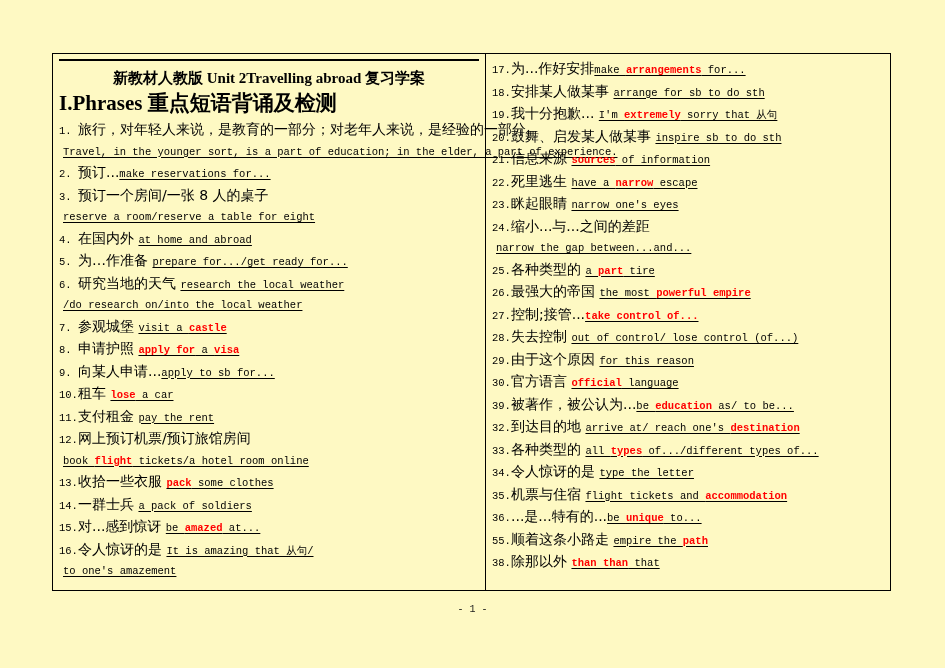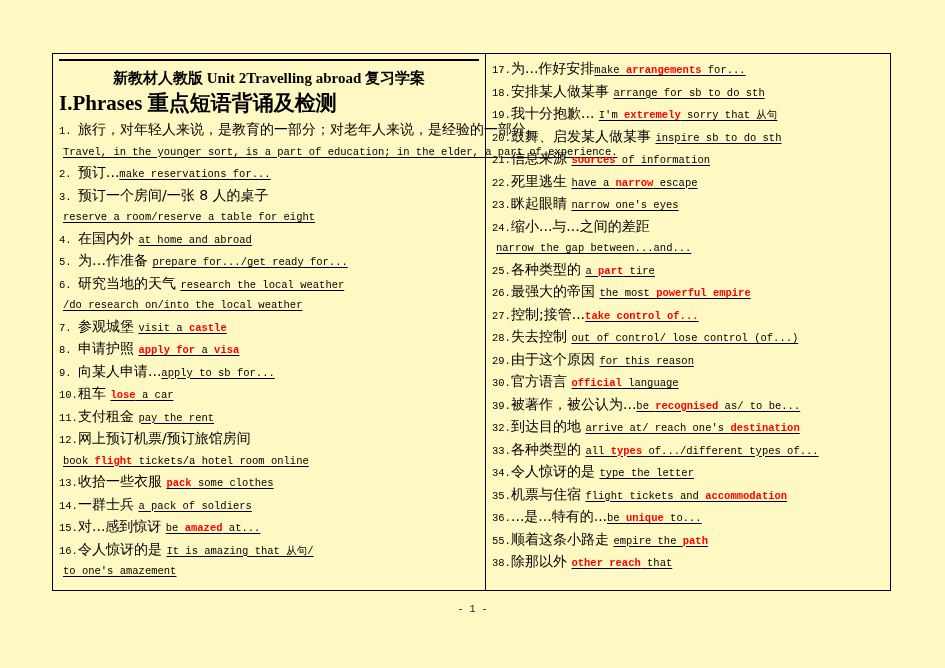--- a/index.html
+++ b/index.html
@@ -169,28 +169,28 @@
                 <div class="line"><span class="num">22. </span><span class="cn">死里逃生 </span><span class="en"><span>have a </span><span class="red">narrow</span><span> escape</span></span></div>
                 <div class="line"><span class="num">23. </span><span class="cn">眯起眼睛 </span><span class="en"><span>narrow one's eyes</span></span></div>
                 <div class="line"><span class="num">24. </span><span class="cn">缩小...与...之间的差距</span></div>
                 <div class="line indent"><span class="en"><span>narrow the gap between...and...</span></span></div>
                 <div class="line"><span class="num">25. </span><span class="cn">各种类型的 </span><span class="en"><span>a </span><span class="red">part</span><span> tire</span></span></div>
                 <div class="line"><span class="num">26. </span><span class="cn">最强大的帝国 </span><span class="en"><span>the most </span><span class="red">powerful empire</span></span></div>
                 <div class="line"><span class="num">27. </span><span class="cn">控制;接管...</span><span class="en"><span class="red">take control of...</span></span></div>
                 <div class="line"><span class="num">28. </span><span class="cn">失去控制 </span><span class="en"><span>out of control/ lose control (of...)</span></span></div>
                 <div class="line"><span class="num">29. </span><span class="cn">由于这个原因 </span><span class="en"><span>for this reason</span></span></div>
                 <div class="line"><span class="num">30. </span><span class="cn">官方语言 </span><span class="en"><span class="red">official</span><span> language</span></span></div>
-                <div class="line"><span class="num">39. </span><span class="cn">被著作，被公认为...</span><span class="en"><span>be </span><span class="red">recognised</span><span> as/ to be...</span></span></div>
+                <div class="line"><span class="num">39. </span><span class="cn">被著作，被公认为...</span><span class="en"><span>be </span><span class="red">education</span><span> as/ to be...</span></span></div>
                 <div class="line"><span class="num">32. </span><span class="cn">到达目的地 </span><span class="en"><span>arrive at/ reach one's </span><span class="red">destination</span></span></div>
                 <div class="line"><span class="num">33. </span><span class="cn">各种类型的 </span><span class="en"><span>all </span><span class="red">types</span><span> of.../different types of...</span></span></div>
                 <div class="line"><span class="num">34. </span><span class="cn">令人惊讶的是 </span><span class="en"><span>type the letter</span></span></div>
                 <div class="line"><span class="num">35. </span><span class="cn">机票与住宿 </span><span class="en"><span>flight tickets and </span><span class="red">accommodation</span></span></div>
                 <div class="line"><span class="num">36. </span><span class="cn">...是...特有的...</span><span class="en"><span>be </span><span class="red">unique</span><span> to...</span></span></div>
                 <div class="line"><span class="num">55. </span><span class="cn">顺着这条小路走 </span><span class="en"><span>empire the </span><span class="red">path</span></span></div>
-                <div class="line"><span class="num">38. </span><span class="cn">除那以外 </span><span class="en"><span class="red">other reach</span><span> that</span></span></div>
+                <div class="line"><span class="num">38. </span><span class="cn">除那以外 </span><span class="en"><span class="red">than than</span><span> that</span></span></div>
               </div>
           </div>
         </td>
       </tr>
     </tbody>
   </table>
 
   <div class="footer-rule"></div>
   <div class="footer">- 1 -</div>
 

